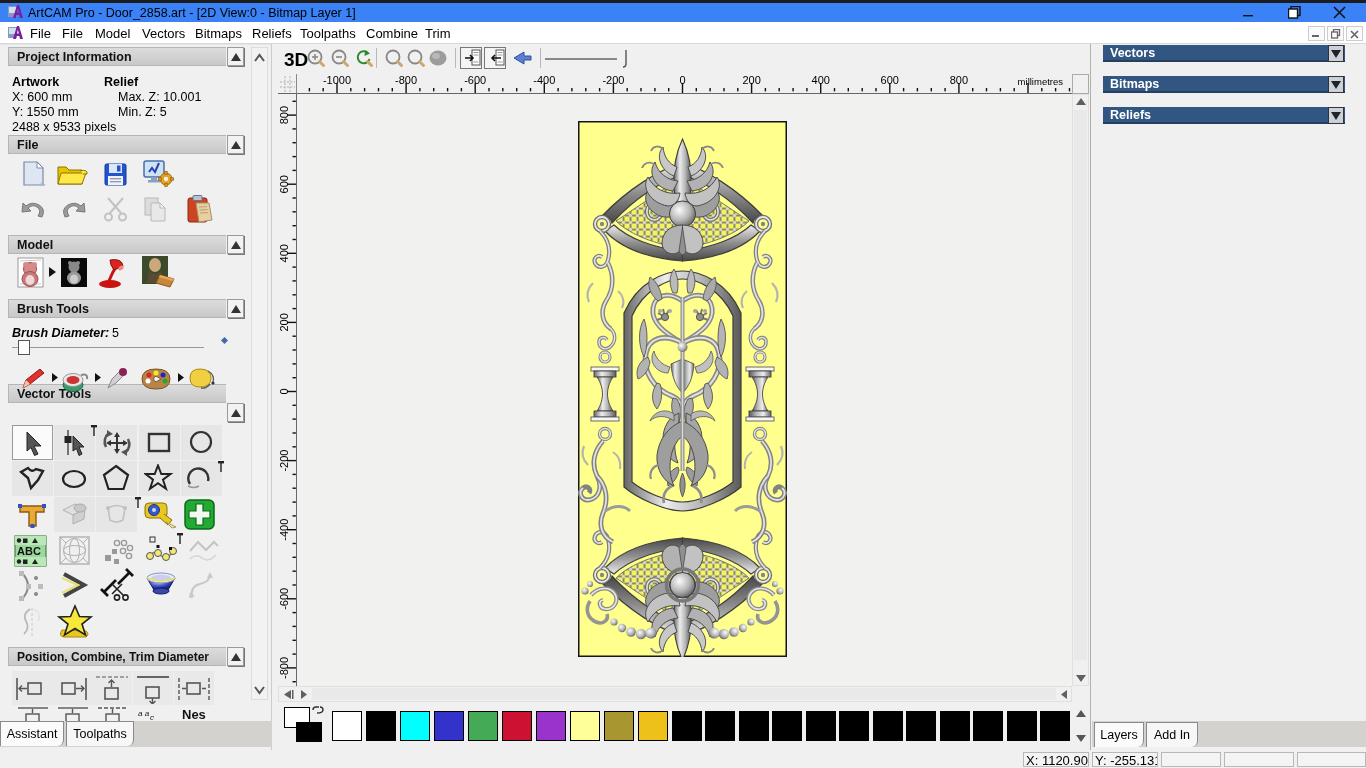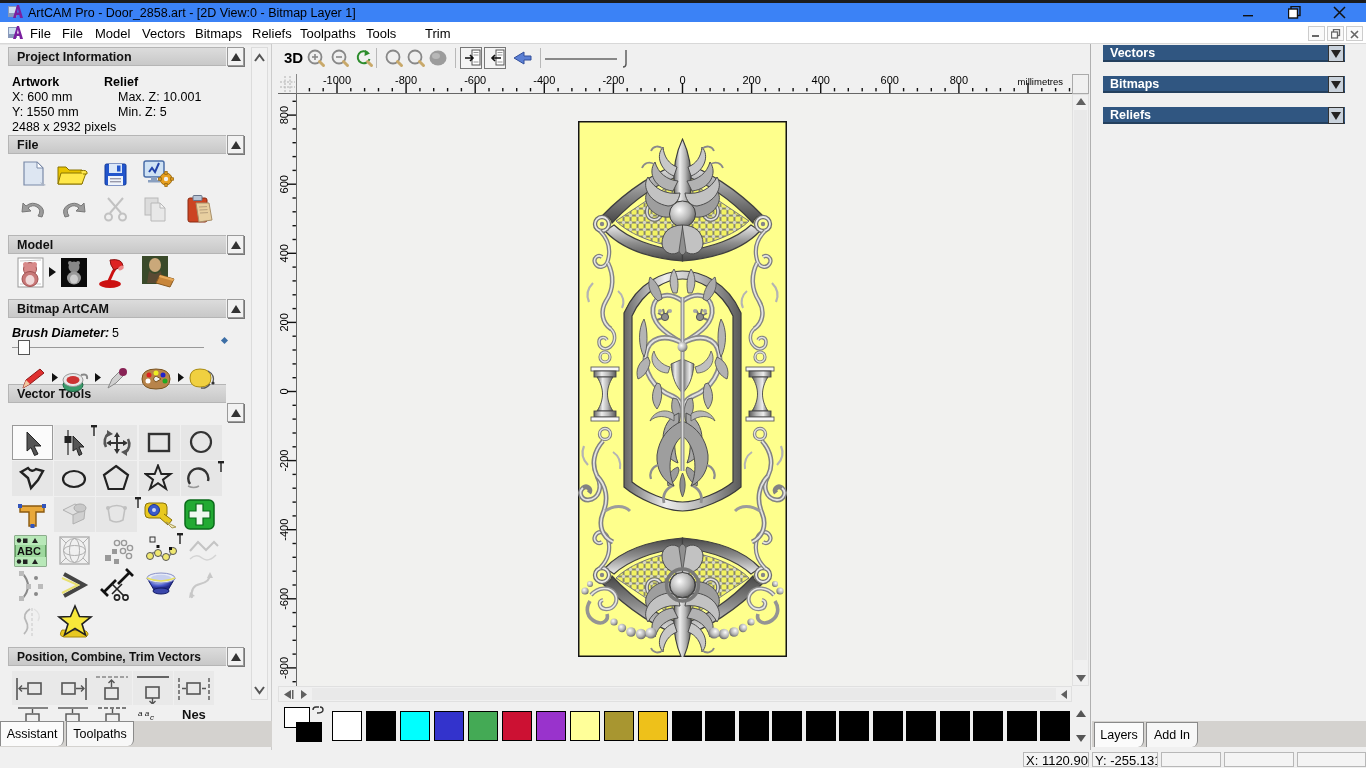--- a/index.html
+++ b/index.html
@@ -81,21 +81,21 @@
         <rect x="2" y="4" width="7" height="6" fill="#cfe0f0"></rect>
         <path d="M6 15 L10 2 L12 2 L16 15 L13 15 L12.3 12 L9.5 12 L8.8 15 Z M10 9.5 L11.8 9.5 L10.9 5.5 Z" fill="#7a1fa0"></path>
       </svg>
     <span class="menuitem" style="left:30px">File</span>
     <span class="menuitem" style="left:62px">File</span>
     <span class="menuitem" style="left:95px">Model</span>
     <span class="menuitem" style="left:142px">Vectors</span>
     <span class="menuitem" style="left:195px">Bitmaps</span>
     <span class="menuitem" style="left:252px">Reliefs</span>
     <span class="menuitem" style="left:300px">Toolpaths</span>
-    <span class="menuitem" style="left:366px">Tools</span>
+    <span class="menuitem" style="left:366px">Combine</span>
     <span class="menuitem" style="left:425px">Trim</span>
 
     <span class="abs" style="left:1308px;top:4px;width:17px;height:15px;border:1px solid #ccc;background:#fafafa"></span>
     <span class="abs" style="left:1327px;top:4px;width:17px;height:15px;border:1px solid #ccc;background:#fafafa"></span>
     <span class="abs" style="left:1346px;top:4px;width:17px;height:15px;border:1px solid #ccc;background:#fafafa"></span>
     <svg class="abs" style="left:1312px;top:13px" width="8" height="3">
         <rect width="7" height="2" fill="#666"></rect>
       </svg>
     <svg class="abs" style="left:1331px;top:7px" width="10" height="10">
         <rect x="2.5" y="0.5" width="6" height="6" fill="none" stroke="#666" stroke-width="1.3"></rect>
@@ -113,51 +113,51 @@
     <div class="sechead" style="top:47px">
         <span>Project Information</span>
       </div>
       <div class="secbtn" style="top:47px"></div>
     <span class="btxt" style="left:12px;top:75px">Artwork</span>
     <span class="btxt" style="left:104px;top:75px">Relief</span>
     <span class="itxt" style="left:12px;top:90px">X: 600 mm</span>
     <span class="itxt" style="left:118px;top:90px">Max. Z: 10.001</span>
     <span class="itxt" style="left:12px;top:105px">Y: 1550 mm</span>
     <span class="itxt" style="left:118px;top:105px">Min. Z: 5</span>
-    <span class="itxt" style="left:12px;top:120px">2488 x 2932 pixels</span>
+    <span class="itxt" style="left:12px;top:120px">2488 x 9533 pixels</span>
 
     <div class="sechead" style="top:135px">
         <span>File</span>
       </div>
       <div class="secbtn" style="top:135px"></div>
 
     <div class="sechead" style="top:235px">
         <span>Model</span>
       </div>
       <div class="secbtn" style="top:235px"></div>
 
     <div class="sechead" style="top:299px">
-        <span>Bitmap ArtCAM</span>
+        <span>Brush Tools</span>
       </div>
       <div class="secbtn" style="top:299px"></div>
     <span class="btxt" style="left:12px;top:326px;font-style:italic">Brush Diameter:</span>
     <span class="itxt" style="left:112px;top:326px">5</span>
     <div class="abs" style="left:12px;top:347px;width:192px;height:1px;background:#999"></div>
     <div class="abs" style="left:18px;top:340px;width:12px;height:15px;background:#fdfdfd;border:1px solid #555"></div>
     <svg class="abs" style="left:220px;top:336px" width="10" height="10">
         <rect x="2" y="2" width="5" height="5" transform="rotate(45 4.5 4.5)" fill="#3c6ea5"></rect>
       </svg>
 
     <div class="sechead" style="top:384px">
         <span>Vector Tools</span>
       </div>
       <div class="secbtn" style="top:403px"></div>
 
     <div class="sechead" style="top:647px">
-        <span style="font-size:12px">Position, Combine, Trim Vectors</span>
+        <span style="font-size:12px">Position, Combine, Trim Diameter</span>
       </div>
       <div class="secbtn" style="top:647px"></div>
     <svg class="icn" style="left:20px;top:160px" width="28" height="28">
 <path d="M4 2 L17 2 L23 8 L23 25 L4 25 Z" fill="#dde6f2" stroke="#7a8aa8" stroke-width="1.2"></path>
 <path d="M17 2 L17 8 L23 8 Z" fill="#fff" stroke="#7a8aa8" stroke-width="1"></path>
 <path d="M20 22 L26 25 L23 26 Z" fill="#aab4c4"></path>
       </svg>
     <svg class="icn" style="left:56px;top:161px" width="34" height="27">
 <path d="M2 6 L10 6 L13 9 L26 9 L26 23 L2 23 Z" fill="#e8c300" stroke="#8a7400" stroke-width="1"></path>
 <path d="M5 12 L30 12 L26 23 L2 23 Z" fill="#ffe84a" stroke="#8a7400" stroke-width="1"></path>
@@ -571,21 +571,21 @@
     <svg class="abs" style="left:253px;top:684px" width="13" height="12">
         <path d="M2 3 L6.5 9 L11 3" fill="none" stroke="#555" stroke-width="2"></path>
       </svg>
 
     <div class="tabstrip" style="left:0;top:721px;width:272px"></div>
     <div class="tab" style="left:0px;top:721px;width:64px;background:#fbfbfb">Assistant</div>
     <div class="tab" style="left:66px;top:721px;width:68px">Toolpaths</div>
   </div>
 
   <div id="toolbar" class="abs"></div>
-  <span class="abs" style="left:284px;top:49px;font-weight:bold;font-size:15px;color:#000">3D</span>
+  <span class="abs" style="left:284px;top:49px;font-weight:bold;font-size:19px;color:#000">3D</span>
   <svg class="abs" style="left:306px;top:48px" width="20" height="20">
       <circle cx="9" cy="9" r="6.5" fill="none" stroke="#888" stroke-width="1.8"></circle>
       <line x1="9" y1="6" x2="9" y2="12" stroke="#888" stroke-width="1.6"></line>
       <line x1="6" y1="9" x2="12" y2="9" stroke="#888" stroke-width="1.6"></line>
       <line x1="13.5" y1="13.5" x2="17.5" y2="17.5" stroke="#c9a96a" stroke-width="3" stroke-linecap="round"></line>
     </svg>
   <svg class="abs" style="left:330px;top:48px" width="20" height="20">
       <circle cx="9" cy="9" r="6.5" fill="none" stroke="#888" stroke-width="1.8"></circle>
       <line x1="6" y1="9" x2="12" y2="9" stroke="#888" stroke-width="1.6"></line>
       <line x1="13.5" y1="13.5" x2="17.5" y2="17.5" stroke="#c9a96a" stroke-width="3" stroke-linecap="round"></line>

